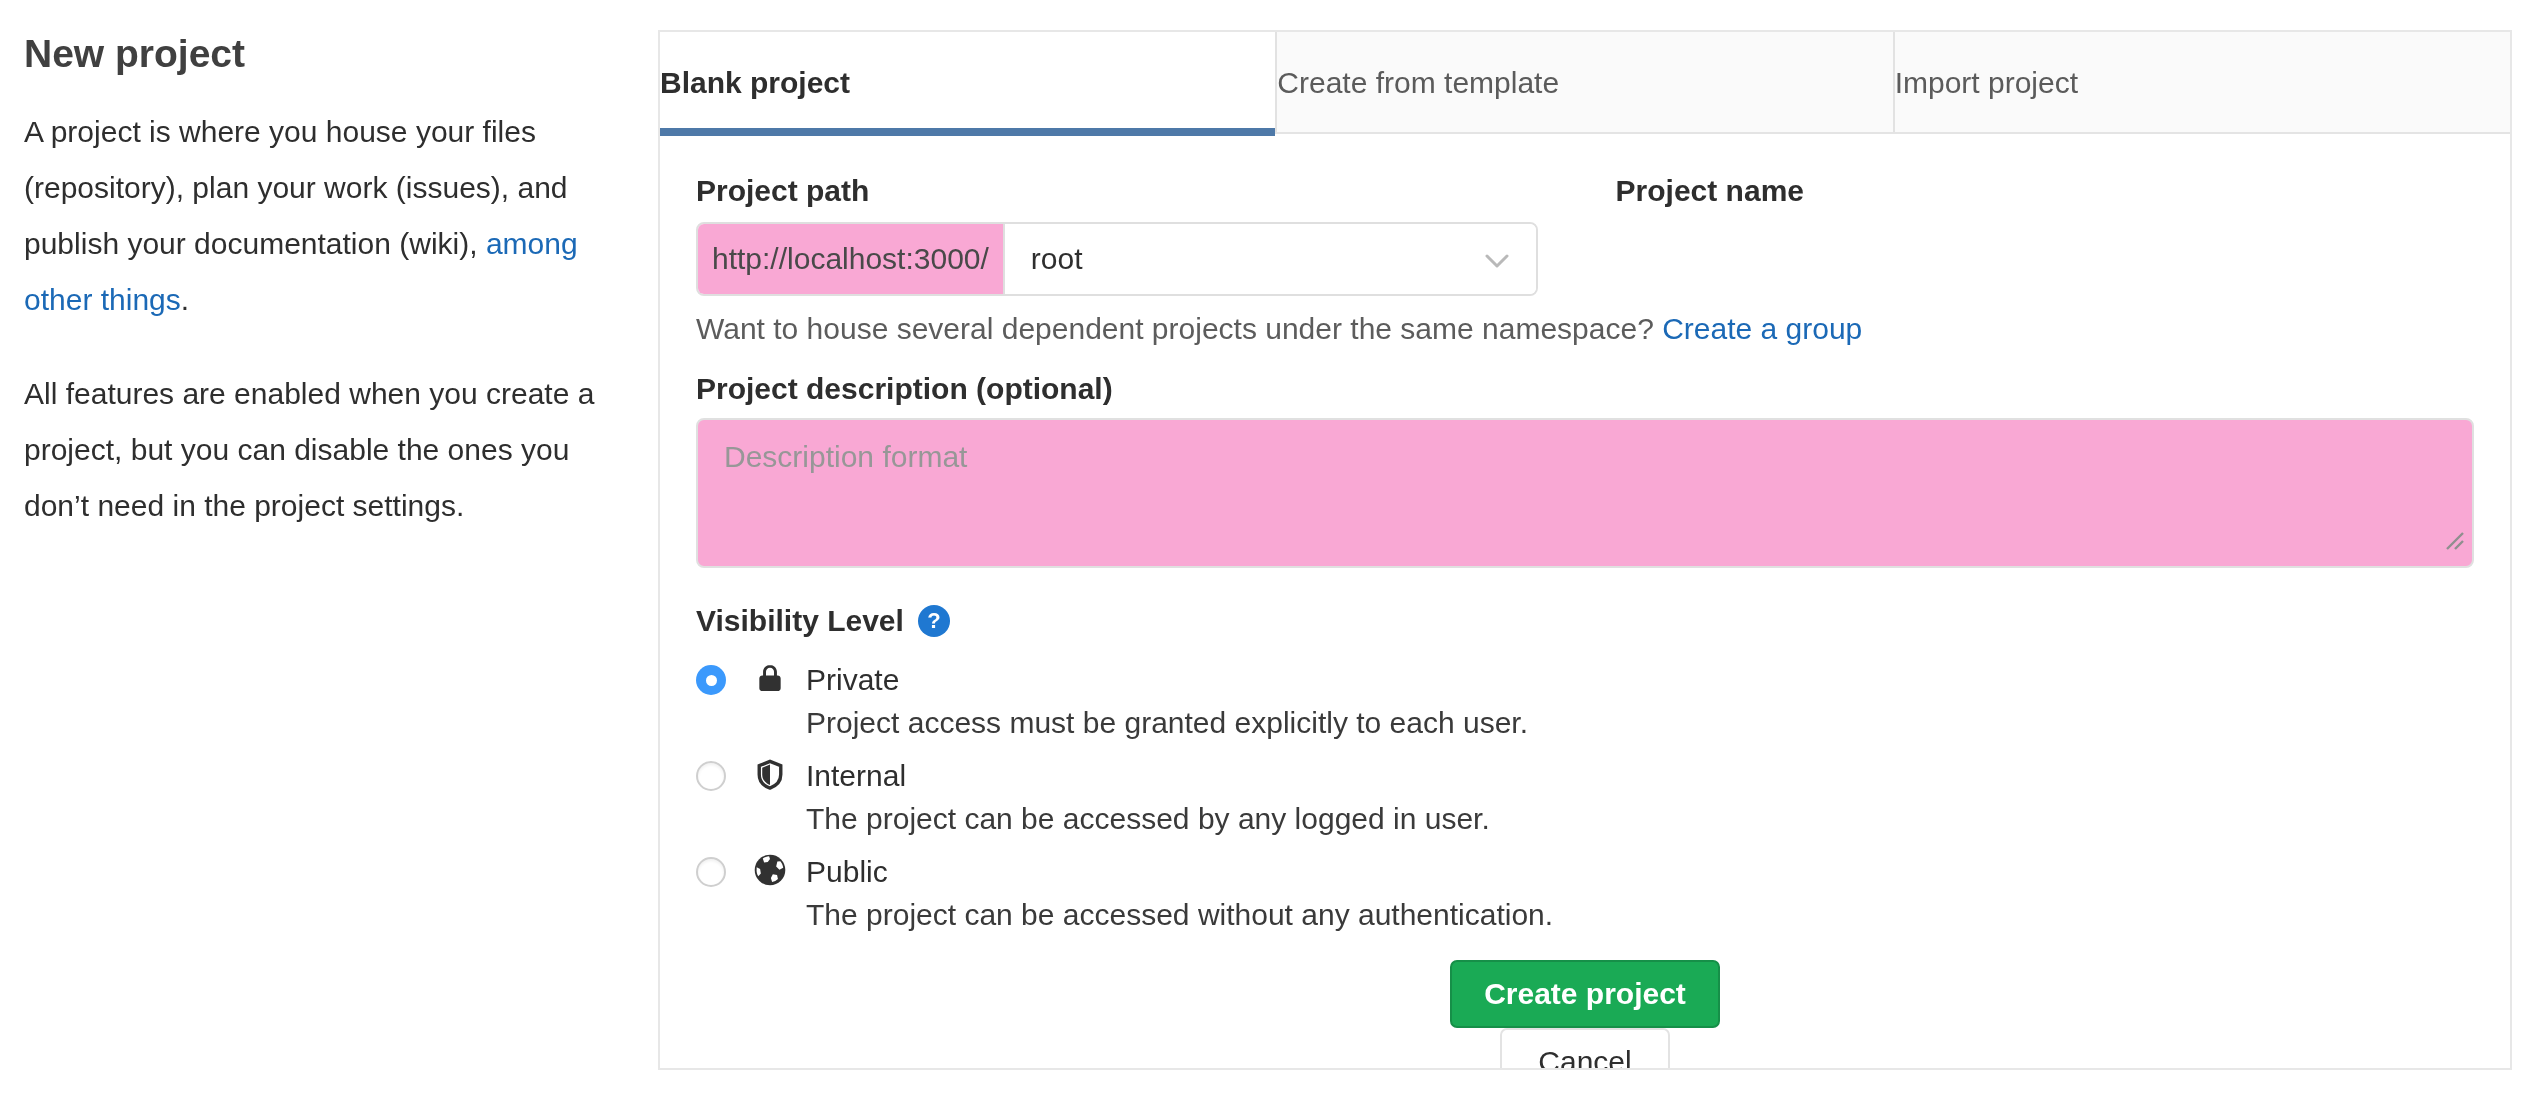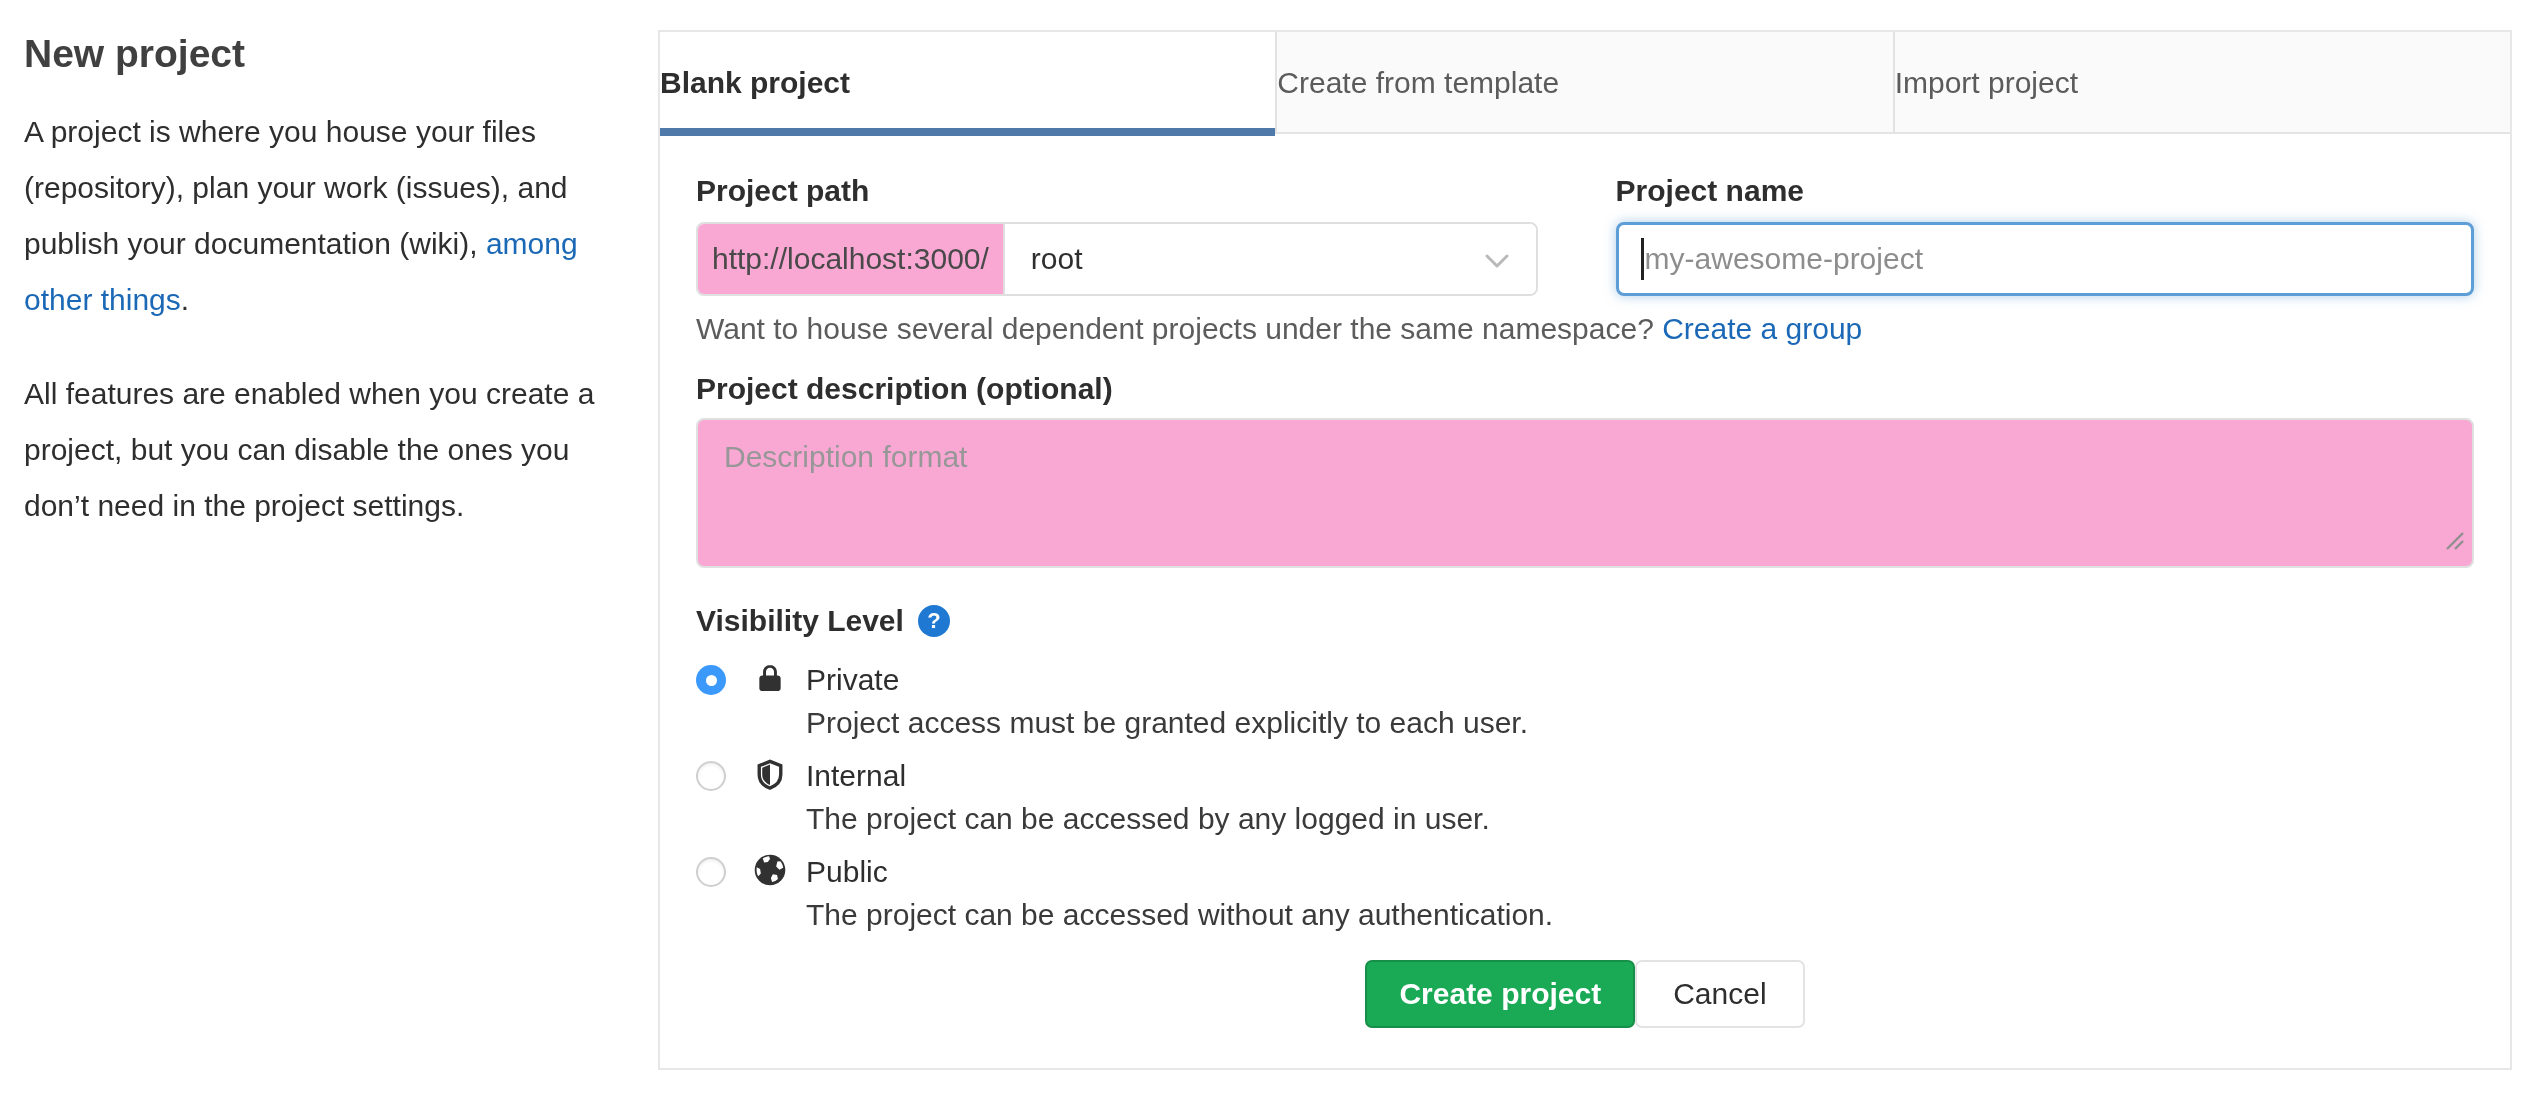--- a/index.html
+++ b/index.html
@@ -87,21 +87,21 @@
   .radio.checked { background:#3b99fc; position:relative; }
   .radio.checked::after {
     content:""; position:absolute; left:50%; top:50%; width:11px; height:11px;
     margin:-5.5px 0 0 -5.5px; border-radius:50%; background:#fff;
   }
   .vicon { width:40px; margin-left:24px; margin-top:2px; display:flex; justify-content:center; flex:none; }
   .otext { margin-left:16px; }
   .olabel { display:block; font-size:30px; line-height:44px; color:#2e2e2e; }
   .odesc  { display:block; font-size:30px; line-height:42px; color:#3a3a3a; }
 
-  .actions { margin-top:24px; display:flex; justify-content:center; align-items:center; }
+  .actions { margin-top:24px; display:flex; justify-content:center; align-items:center;flex-direction:column; }
   .btn-primary {
     background:#1aaa55; border:2px solid #168f48; color:#fff; font-size:30px; font-weight:600;
     height:68px; padding:0 32px; border-radius:7px; font-family:inherit; cursor:pointer;
   }
   .btn-cancel {
     background:#fff; border:2px solid #e3e3e3; color:#2e2e2e; font-size:30px;
     height:68px; padding:0 36px; border-radius:7px; font-family:inherit; cursor:pointer;
   }
 </style>
 </head>
@@ -139,24 +139,20 @@
             <span>
               <svg width="26" height="16" viewBox="0 0 26 16">
                   <path d="M3 3l10 10L23 3" fill="none" stroke="#b9b9b9" stroke-width="3" stroke-linecap="round" stroke-linejoin="round"></path>
                 </svg>
             </span>
           </div>
         </div>
       </div>
       <div>
         <label class="flabel">Project name</label>
-        <div class="name-input">
-          <span class="caret"></span>
-          <span class="ph">my-awesome-project</span>
-        </div>
       </div>
     </div>
 
     <p class="hint">
       <span>Want to house several dependent projects under the same namespace? </span><a>Create a group</a>
     </p>
 
     <label class="flabel desc-label">Project description (optional)</label>
     <div class="ta-wrap">
       <textarea placeholder="Description format" style=""></textarea>

